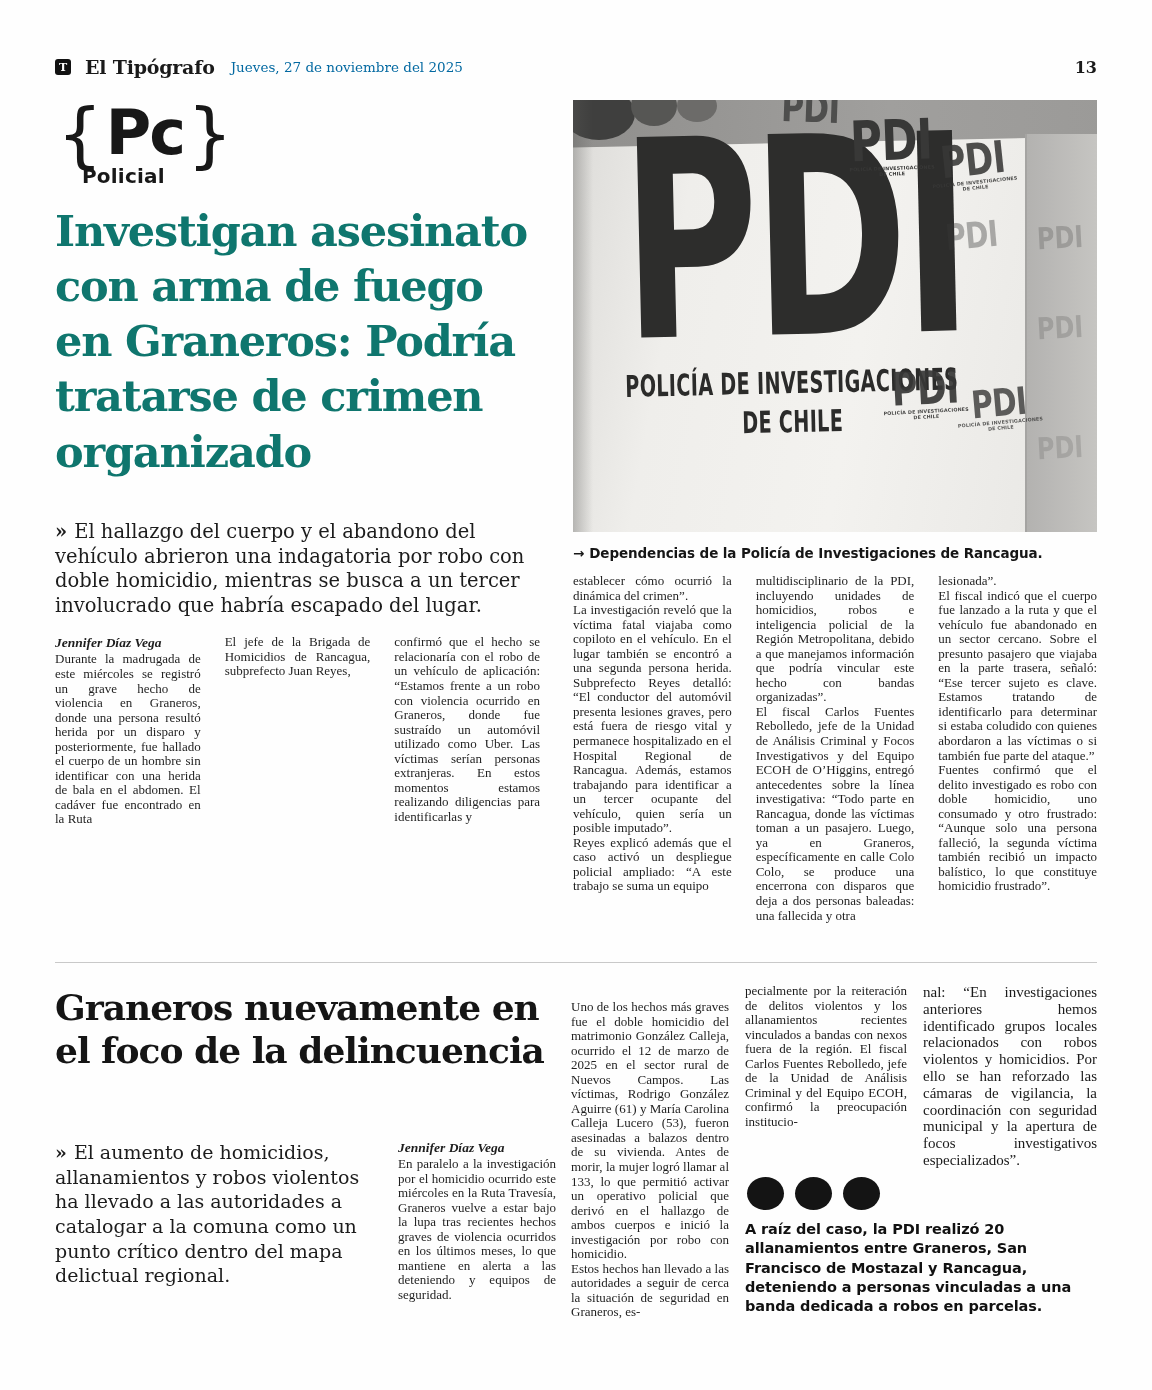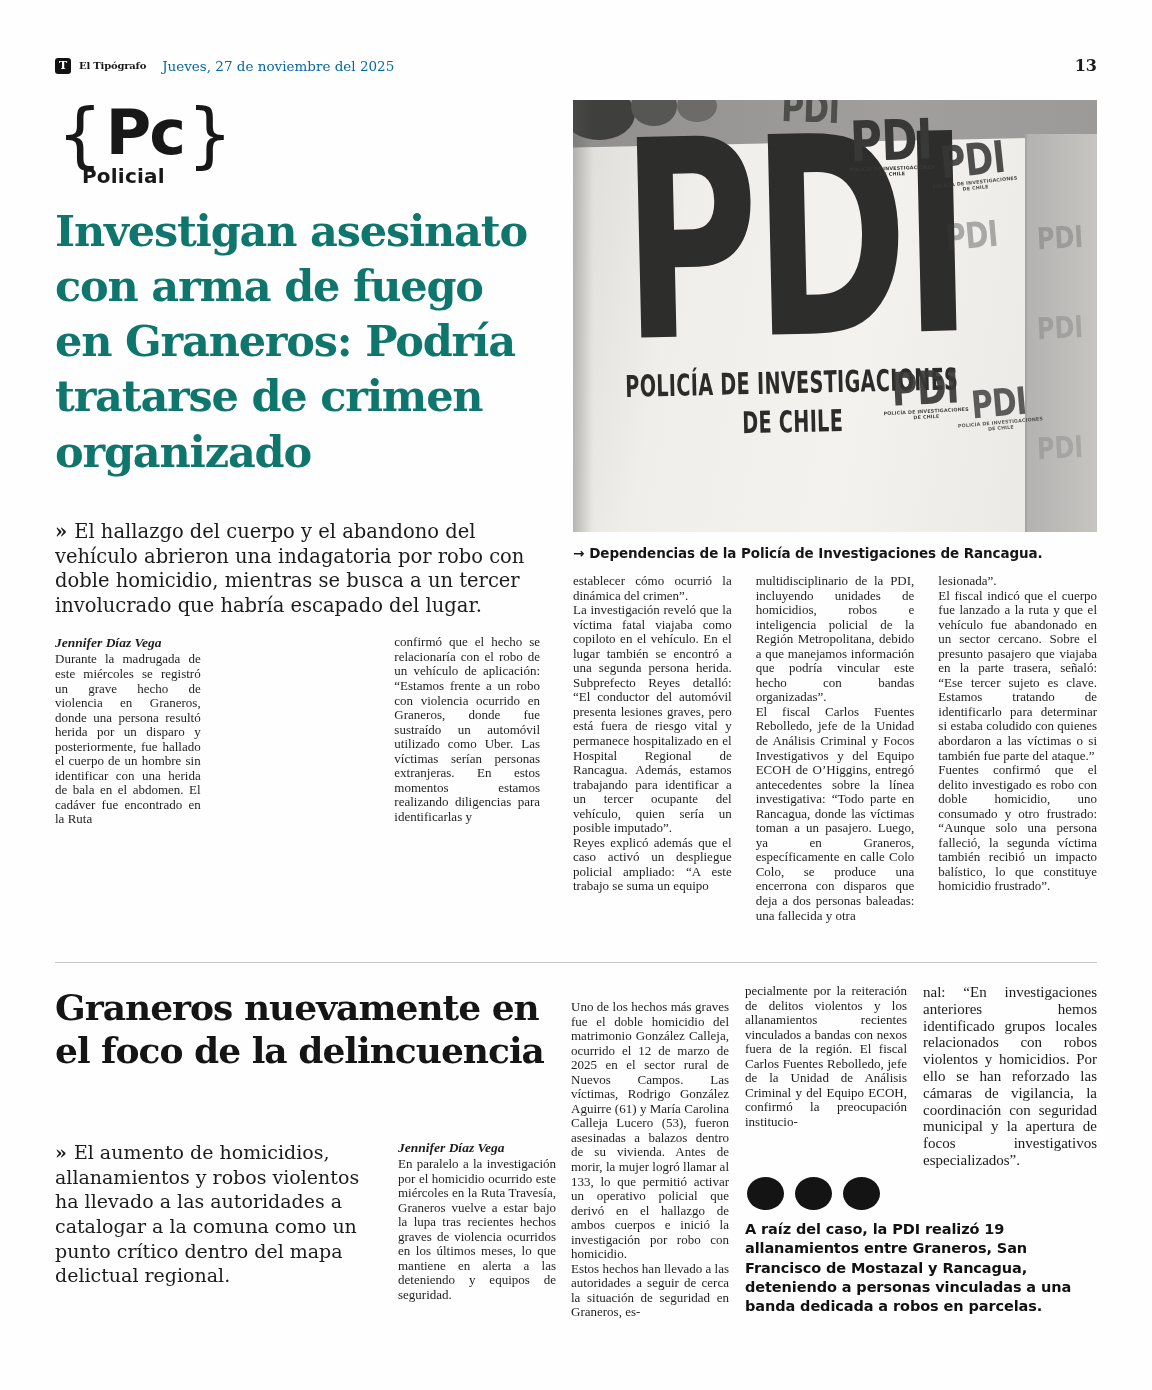--- a/index.html
+++ b/index.html
@@ -6,21 +6,21 @@
   html,body { background:#ffffff; }
   .page {
     position:relative; width:1152px; height:1390px; background:#fefefe;
     font-family:"Liberation Serif", serif; color:#1a1a1a; overflow:hidden;
   }
 
   
   .masthead { position:absolute; top:56px; left:55px; right:55px; display:flex; align-items:center; }
   .mast-logo { width:16px; height:16px; background:#121212; border-radius:3px; color:#fff;
     font-family:"DejaVu Serif", serif; font-weight:700; font-size:11px; display:flex; align-items:center; justify-content:center; }
-  .mast-brand { font-family:"DejaVu Serif", serif; font-weight:700; font-size:10px; margin-left:8px; letter-spacing:-0.2px; }
+  .mast-brand { font-family:"DejaVu Serif", serif; font-weight:700; font-size:19px; margin-left:14px; letter-spacing:-0.2px; }
   .mast-date { font-family:"DejaVu Serif", serif; font-size:13.5px; margin-left:16px; color:#0369a1; }
   .mast-page { margin-left:auto; font-family:"DejaVu Serif", serif; font-weight:700; font-size:16px; }
 
   
   .article1 { position:absolute; top:100px; left:55px; width:1042px; display:flex; gap:33px; }
   .a1-left { width:485px; flex:none; }
   .a1-right { width:524px; flex:none; }
 
   .pc-row { display:flex; align-items:flex-start; margin-left:2px; }
   .pc-brace { font-family:"DejaVu Sans", sans-serif; font-weight:400; font-size:72px; line-height:0.95; color:#181818; }
@@ -130,20 +130,21 @@
       <h1 class="headline1">Investigan asesinato con arma de fuego en Graneros: Podría tratarse de crimen organizado</h1>
 
       <p class="lead lead1"><span class="lead-mark">»</span><span>El hallazgo del cuerpo y el abandono del vehículo abrieron una indagatoria por robo con doble homicidio, mientras se busca a un tercer involucrado que habría escapado del lugar.</span></p>
 
       <div class="body-cols">
         <div class="body-col">
           <div class="byline">Jennifer Díaz Vega</div>
           <p>Durante la madrugada de este miércoles se registró un grave hecho de violencia en Graneros, donde una persona resultó herida por un disparo y posteriormente, fue hallado el cuerpo de un hombre sin identificar con una herida de bala en el abdomen. El cadáver fue encontrado en la Ruta</p>
         </div>
         <div class="body-col">
+          <p>El jefe de la Brigada de Homicidios de Rancagua, subprefecto Juan Reyes,</p>
         </div>
         <div class="body-col">
           <p>confirmó que el hecho se relacionaría con el robo de un vehículo de aplicación: “Estamos frente a un robo con violencia ocurrido en Graneros, donde fue sustraído un automóvil utilizado como Uber. Las víctimas serían personas extranjeras. En estos momentos estamos realizando diligencias para identificarlas y</p>
         </div>
       </div>
     </div>
 
     <div class="a1-right">
       <div class="photo">
         <div class="photo-topband"></div>
@@ -234,18 +235,18 @@
         <div class="a2-col4">
           <p>nal: “En investigaciones anteriores hemos identificado grupos locales relacionados con robos violentos y homicidios. Por ello se han reforzado las cámaras de vigilancia, la coordinación con seguridad municipal y la apertura de focos investigativos especializados”.</p>
         </div>
       </div>
       <div class="highlight">
         <div class="dots">
           <div class="dot"></div>
           <div class="dot"></div>
           <div class="dot"></div>
         </div>
-        <div class="highlight-text">A raíz del caso, la PDI realizó 19 allanamientos entre Graneros, San Francisco de Mostazal y Rancagua, deteniendo a personas vinculadas a una banda dedicada a robos en parcelas.</div>
+        <div class="highlight-text">A raíz del caso, la PDI realizó 20 allanamientos entre Graneros, San Francisco de Mostazal y Rancagua, deteniendo a personas vinculadas a una banda dedicada a robos en parcelas.</div>
       </div>
     </div>
   </div>
 
 </div>
 
 </body></html>

